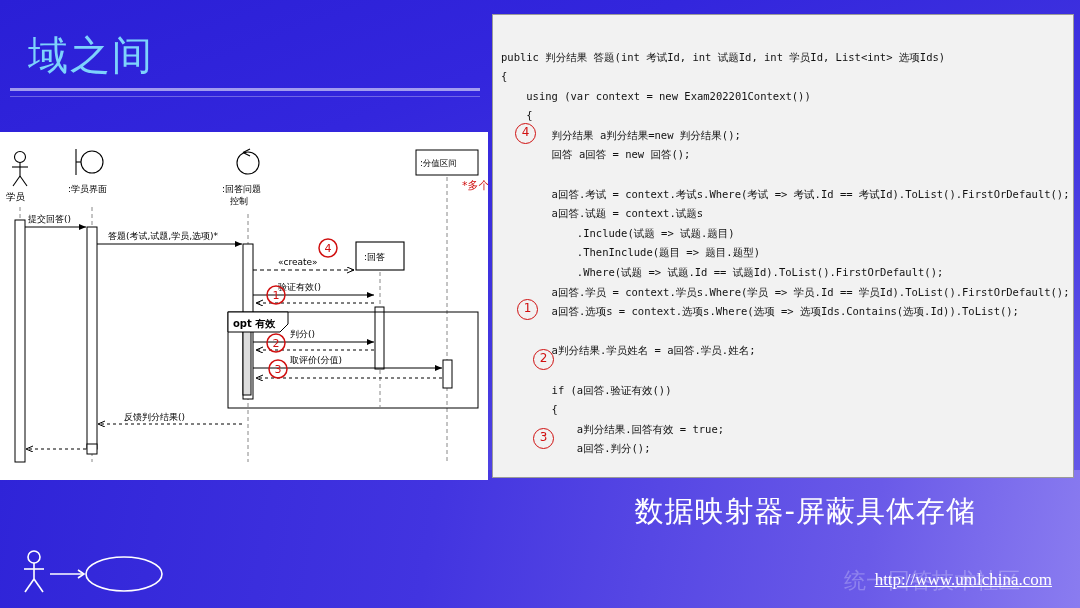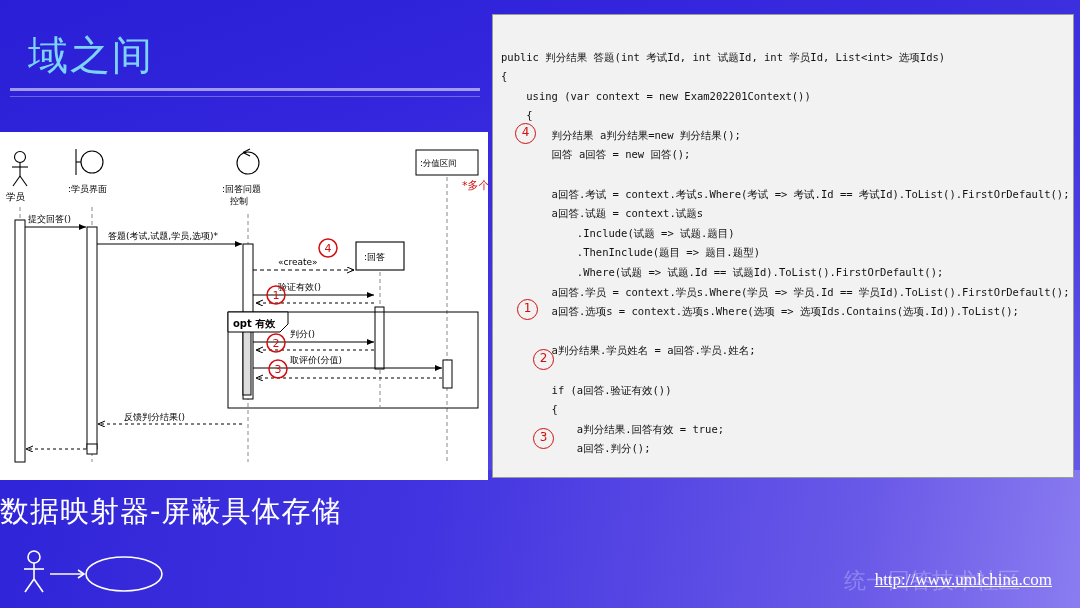--- a/index.html
+++ b/index.html
@@ -55,21 +55,21 @@
   }
   .cl{display:block;height:19.6px;}
   
   .circ{
     position:absolute;width:19px;height:19px;border:1.6px solid #d01010;
     border-radius:50%;color:#d01010;font-size:12px;line-height:17px;
     text-align:center;font-family:"DejaVu Sans", sans-serif;
   }
   
   #caption{
-    position:absolute;left:0;top:492px;width:976px;text-align:left;
+    position:absolute;left:0;top:492px;width:976px;text-align:right;
     color:#ffffff;font-size:29px;letter-spacing:1px;
     font-family:"DejaVu Sans", sans-serif;
   }
   
   #url{
     position:absolute;right:28px;top:570px;color:#ffffff;font-size:17px;
     font-family:"Liberation Serif", serif;
     text-decoration:underline;
   }
   

